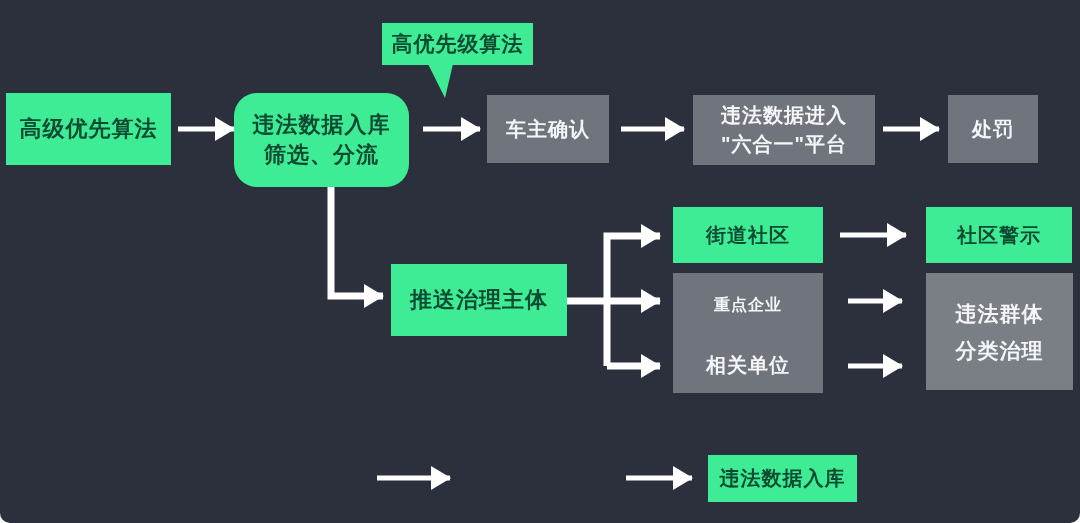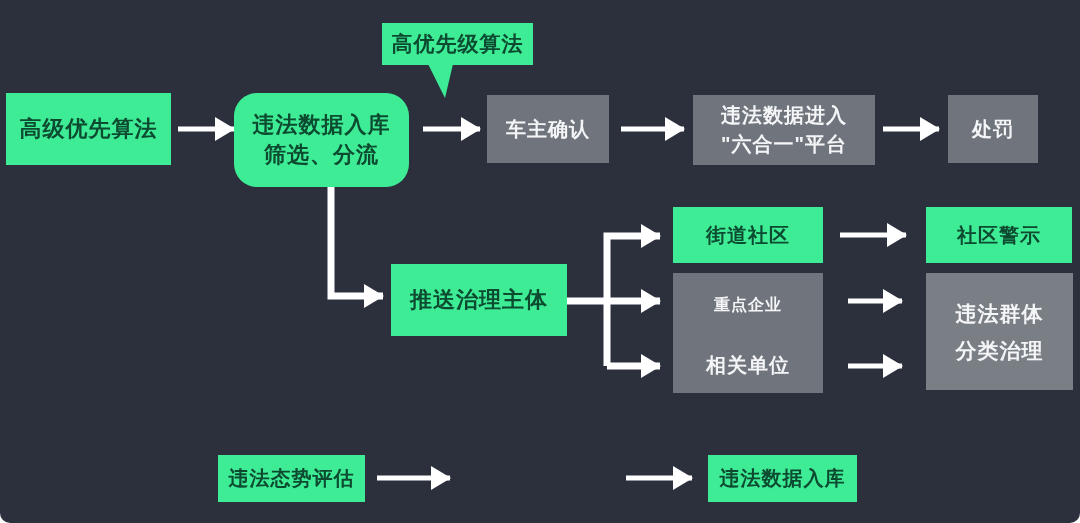--- a/index.html
+++ b/index.html
@@ -115,18 +115,17 @@
 
   <div class="box gray n-enterpr">重点企业</div>
 
   <div class="box gray n-units">相关单位</div>
 
   <div class="box green n-warning">社区警示</div>
 
   <div class="box gray-light n-groupgov">违法群体
 分类治理</div>
 
-  <div class="box green n-assess">违法态势评估</div>
 
 
   <div class="box green n-eval">违法数据入库</div>
 
 </div>
 
 </body></html>

